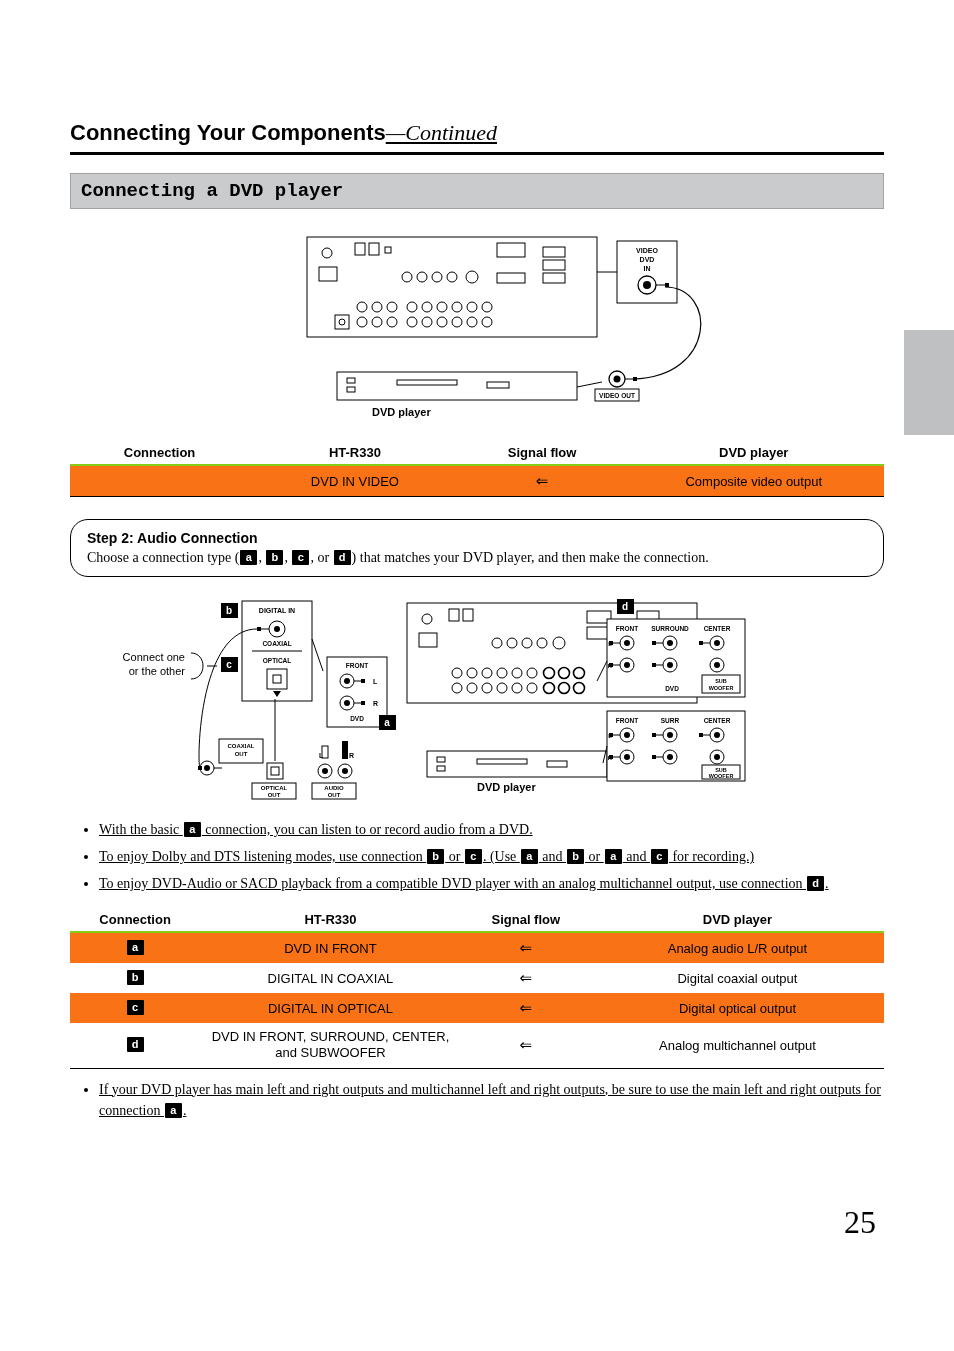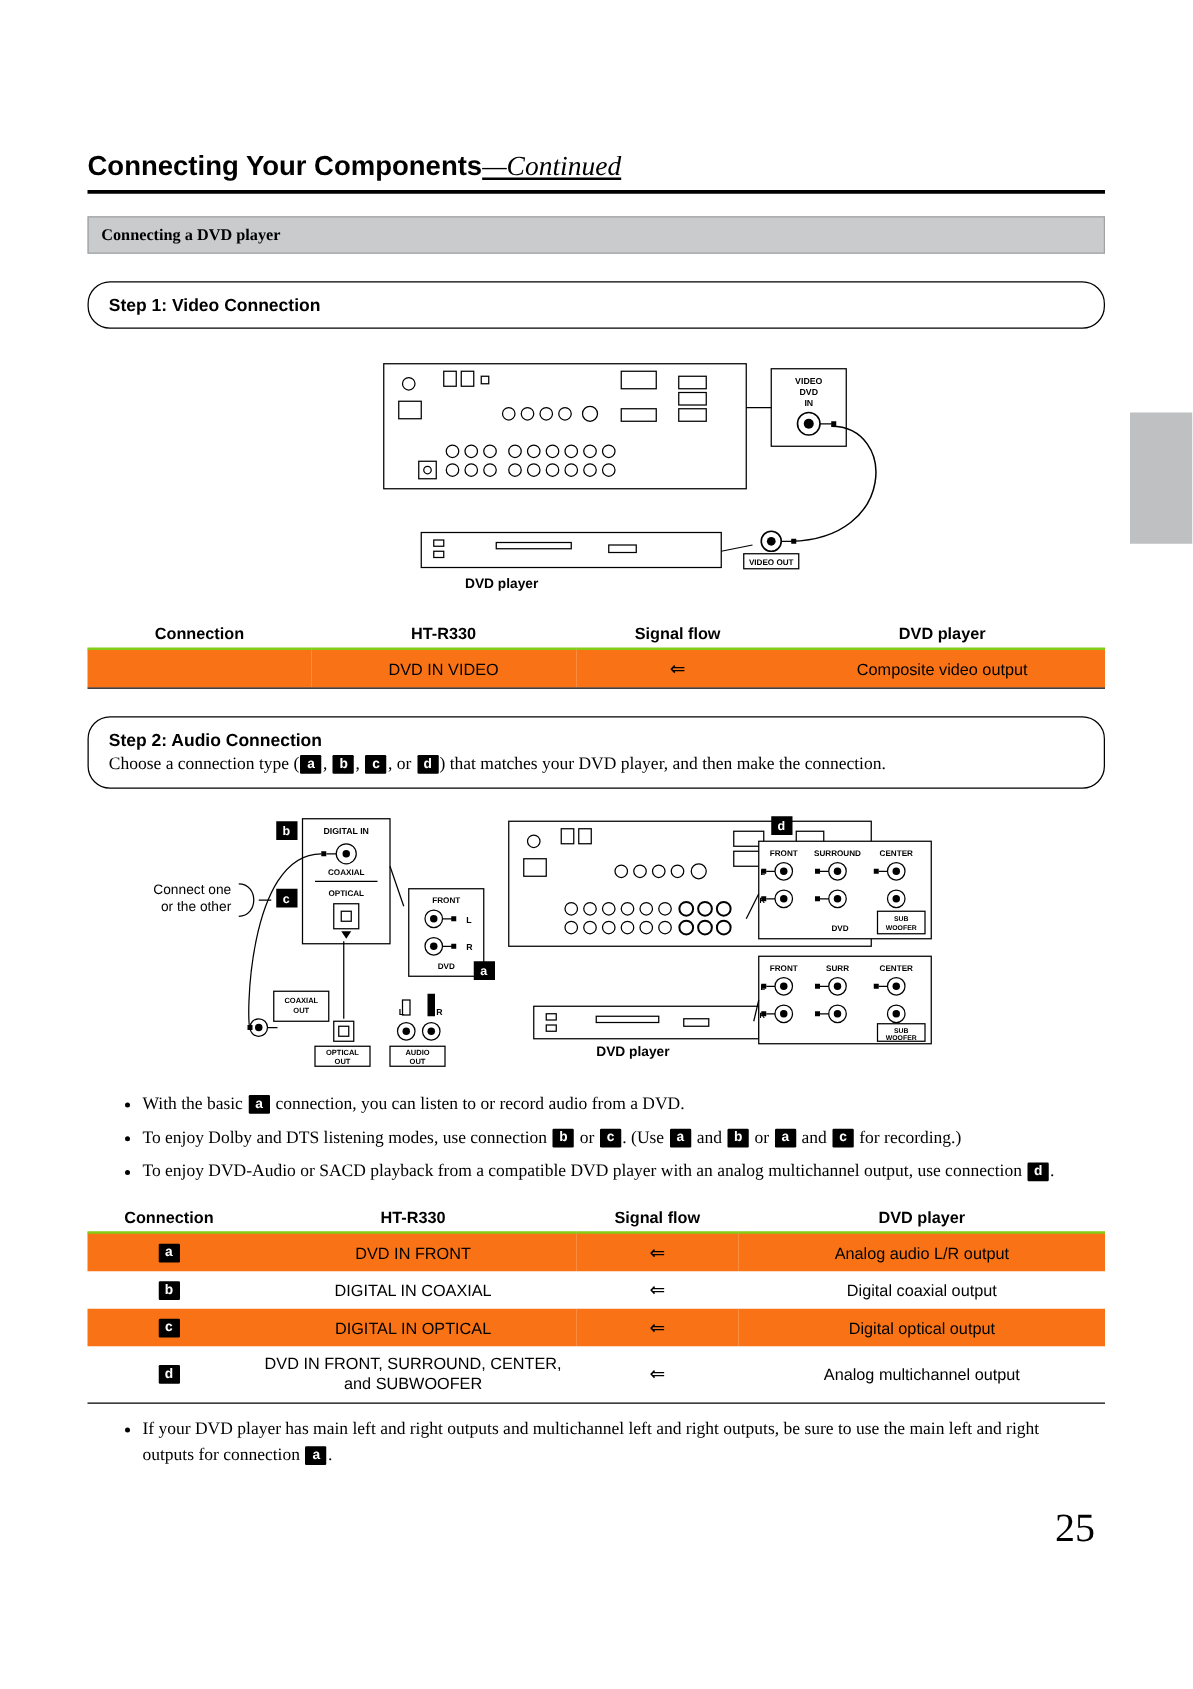--- a/index.html
+++ b/index.html
@@ -12,37 +12,37 @@
   html,body{margin:0;padding:0;background:#fff;color:var(--text);
     font-family:"Times New Roman",Times,serif;font-size:14px;}
   .page{width:var(--page-w);height:var(--page-h);position:relative;
     padding:120px 70px 0 70px;box-sizing:border-box;}
   .side-tab{position:absolute;right:0;top:330px;width:50px;height:105px;
     background:#bfc0c2;}
   .h1{font-family:Helvetica,Arial,sans-serif;font-weight:700;font-size:22px;}
   .h1 .cont{font-family:"Times New Roman",serif;font-style:italic;font-weight:400;text-decoration:underline;}
   .rule-thick{height:3px;background:#000;margin-top:6px;}
   .section-bar{margin-top:18px;background:var(--grey);
-    font-family:Liberation Serif, serif;font-weight:700;font-size:13px;
+    font-family:Liberation Mono, monospace;font-weight:700;font-size:19px;
     padding:6px 10px;border:1px solid #a0a2a4;}
   .step-pill{margin-top:22px;border:1px solid #000;border-radius:18px;
     padding:10px 16px;font-family:Helvetica,Arial,sans-serif;
     font-weight:700;font-size:14px;}
   .step-pill .sub{font-family:"Times New Roman",serif;font-weight:400;
     font-size:14px;display:block;margin-top:4px;}
   .diagram{margin:18px auto 0 auto;display:block;}
   .tbl{width:100%;border-collapse:collapse;margin-top:14px;
     font-family:Helvetica,Arial,sans-serif;font-size:13px;}
   .tbl th{font-weight:700;padding:4px 0;border-bottom:2px solid #84cc16;
     text-align:center;}
   .tbl td{padding:6px 0;text-align:center;font-family:Helvetica,Arial,sans-serif;}
   .tbl tr.shade td{background:#f97316;}
   .sep{height:1px;background:#000;}
   .bullets{margin:18px 0 0 0;padding-left:28px;}
-  .bullets li{margin:6px 16px;font-size:14px;line-height:1.5;}
+  .bullets li{margin:6px 1px;font-size:14px;line-height:1.5;text-decoration:underline;}
   .chip{display:inline-block;width:17px;height:15px;background:#000;color:#fff;
     font-family:Helvetica,Arial,sans-serif;font-weight:700;font-size:11px;
     text-align:center;line-height:15px;border-radius:1px;vertical-align:baseline;
     margin:0 1px;position:relative;top:-1px;}
   .pagenum{position:absolute;right:78px;bottom:110px;
     font-family:"Times New Roman",serif;font-size:32px;}
   .arrow{font-family:Arial,Helvetica,sans-serif;font-size:15px;}
   svg text{font-family:Helvetica,Arial,sans-serif;}
 </style>
 </head>
@@ -51,23 +51,20 @@
 <div class="page">
   <div class="side-tab"></div>
 
   <div class="h1">
     <span>Connecting Your Components</span><span class="cont">—Continued</span>
   </div>
   <div class="rule-thick"></div>
 
   <div class="section-bar">Connecting a DVD player</div>
 
-  <div class="step-pill">
-    <span>Step 1: Video Connection</span>
-  </div>
 
   <svg class="diagram" width="560" height="200" viewBox="0 0 560 200">
 
     <rect x="110" y="10" width="290" height="100" fill="#fff" stroke="#000"></rect>
 
     <circle cx="130" cy="26" r="5" fill="none" stroke="#000"></circle>
     <rect x="122" y="40" width="18" height="14" fill="none" stroke="#000"></rect>
 
     <g stroke="#000" fill="none">
       <circle cx="210" cy="50" r="5"></circle>

